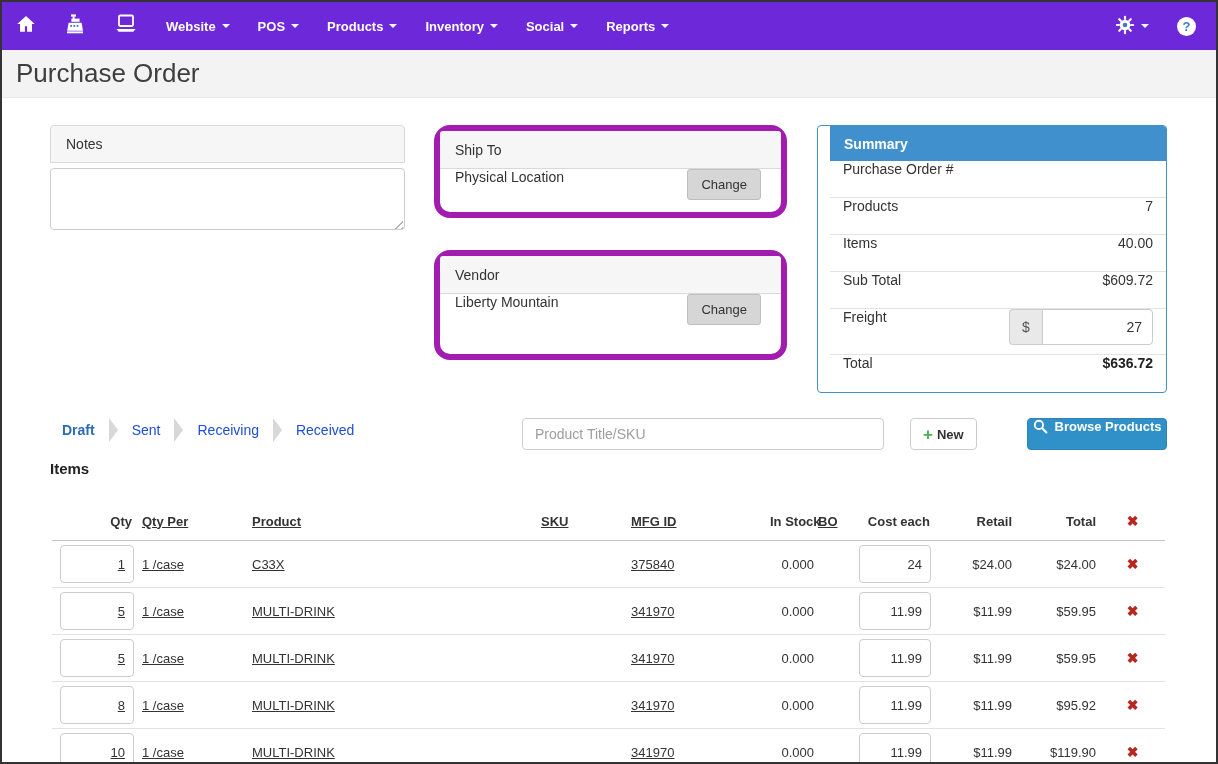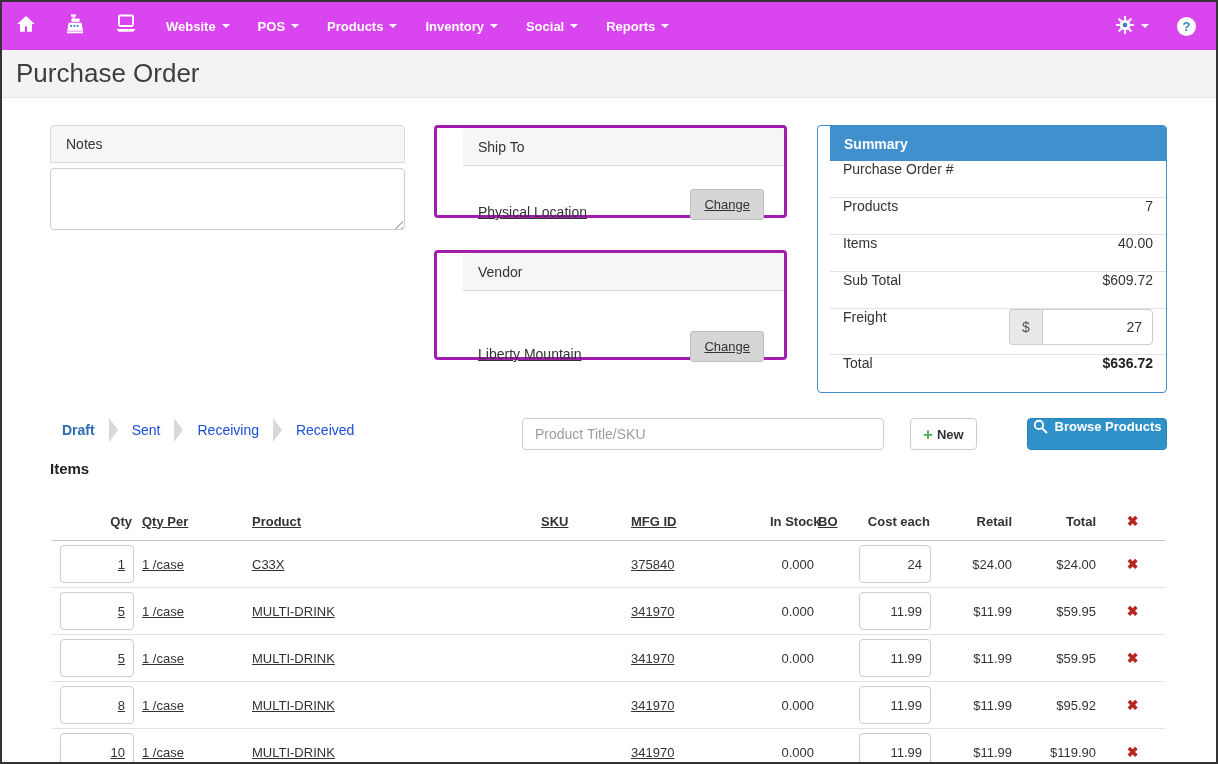--- a/index.html
+++ b/index.html
@@ -2,44 +2,44 @@
 <html><head>
 <meta charset="utf-8">
 <style>
   * { margin:0; padding:0; box-sizing:border-box; }
   html,body { width:1218px; height:764px; }
   body { font-family:"Liberation Sans", sans-serif; background:#fff; }
   .frame { position:absolute; top:0; left:0; width:1218px; height:764px;
            border:2px solid #333; overflow:hidden; background:#fff; }
 
   
-  .navbar { position:absolute; top:0; left:0; right:0; height:48px; background:#d946ef;
+  .navbar { position:absolute; top:0; left:0; right:0; height:48px; background:#6d28d9;
             display:flex; align-items:center; color:#fff; }
   .nav-left { display:flex; align-items:center; height:100%; }
   .nav-iconbtn { padding:0 13px; height:100%; display:flex; align-items:center; cursor:pointer; }
   .nav-item { display:flex; align-items:center; gap:6px; padding:0 14px; height:100%;
               font-size:13px; font-weight:bold; color:#fff; text-decoration:none; cursor:pointer; }
   .caret { width:0; height:0; border-left:4px solid transparent; border-right:4px solid transparent;
            border-top:4px solid #fff; display:inline-block; }
   .nav-right { margin-left:auto; display:flex; align-items:center; height:100%; }
   .help-circle { width:19px; height:19px; border-radius:50%; background:#fff; color:#3b7dbd;
                  font-weight:bold; font-size:13px; display:flex; align-items:center; justify-content:center; }
 
   
   .page-header { position:absolute; top:48px; left:0; right:0; height:48px; background:#f3f3f3;
                  border-bottom:1px solid #e7e7e7; display:flex; align-items:center; padding-left:14px;
                  font-size:26px; color:#3e3e3e; }
 
   
   .panel-heading { background:#f6f6f6; border:1px solid #d9d9d9; border-radius:4px 4px 0 0;
                    font-size:14px; color:#333; display:flex; align-items:center; padding:0 15px; height:38px; }
-  .panel { position:absolute; background:#fff; border:3px solid #a21caf; border-radius:4px;padding-left:26px; }
+  .panel { position:absolute; background:#fff; border:6px solid #a21caf; border-radius:16px; }
   .panel .panel-heading { border:none; border-bottom:1px solid #d9d9d9; border-radius:3px 3px 0 0; }
   .panel-body { padding:0 20px 0 15px; font-size:14px; color:#333;
-                display:flex; align-items:flex-end; justify-content:space-between;text-decoration:underline; }
+                display:flex; align-items:flex-start; justify-content:space-between; }
   .btn-change { background:#d6d6d6; border:1px solid #bfbfbf; border-radius:3px; padding:7px 13px;
                 font-size:13px; color:#333; cursor:pointer; }
 
   .notes-header { position:absolute; left:48px; top:123px; width:355px; }
   .notes-area { position:absolute; left:48px; top:166px; width:355px; height:62px;
                 border:1px solid #ccc; border-radius:4px; resize:none; font-family:"Liberation Sans",sans-serif;
                 font-size:14px; padding:6px 8px; }
   .resize-corner { position:absolute; left:391px; top:217px; width:10px; height:10px;
                    background:repeating-linear-gradient(315deg,#b5b5b5 0 1.5px,transparent 1.5px 4.5px);
                    clip-path:polygon(100% 0,100% 100%,0 100%); }

